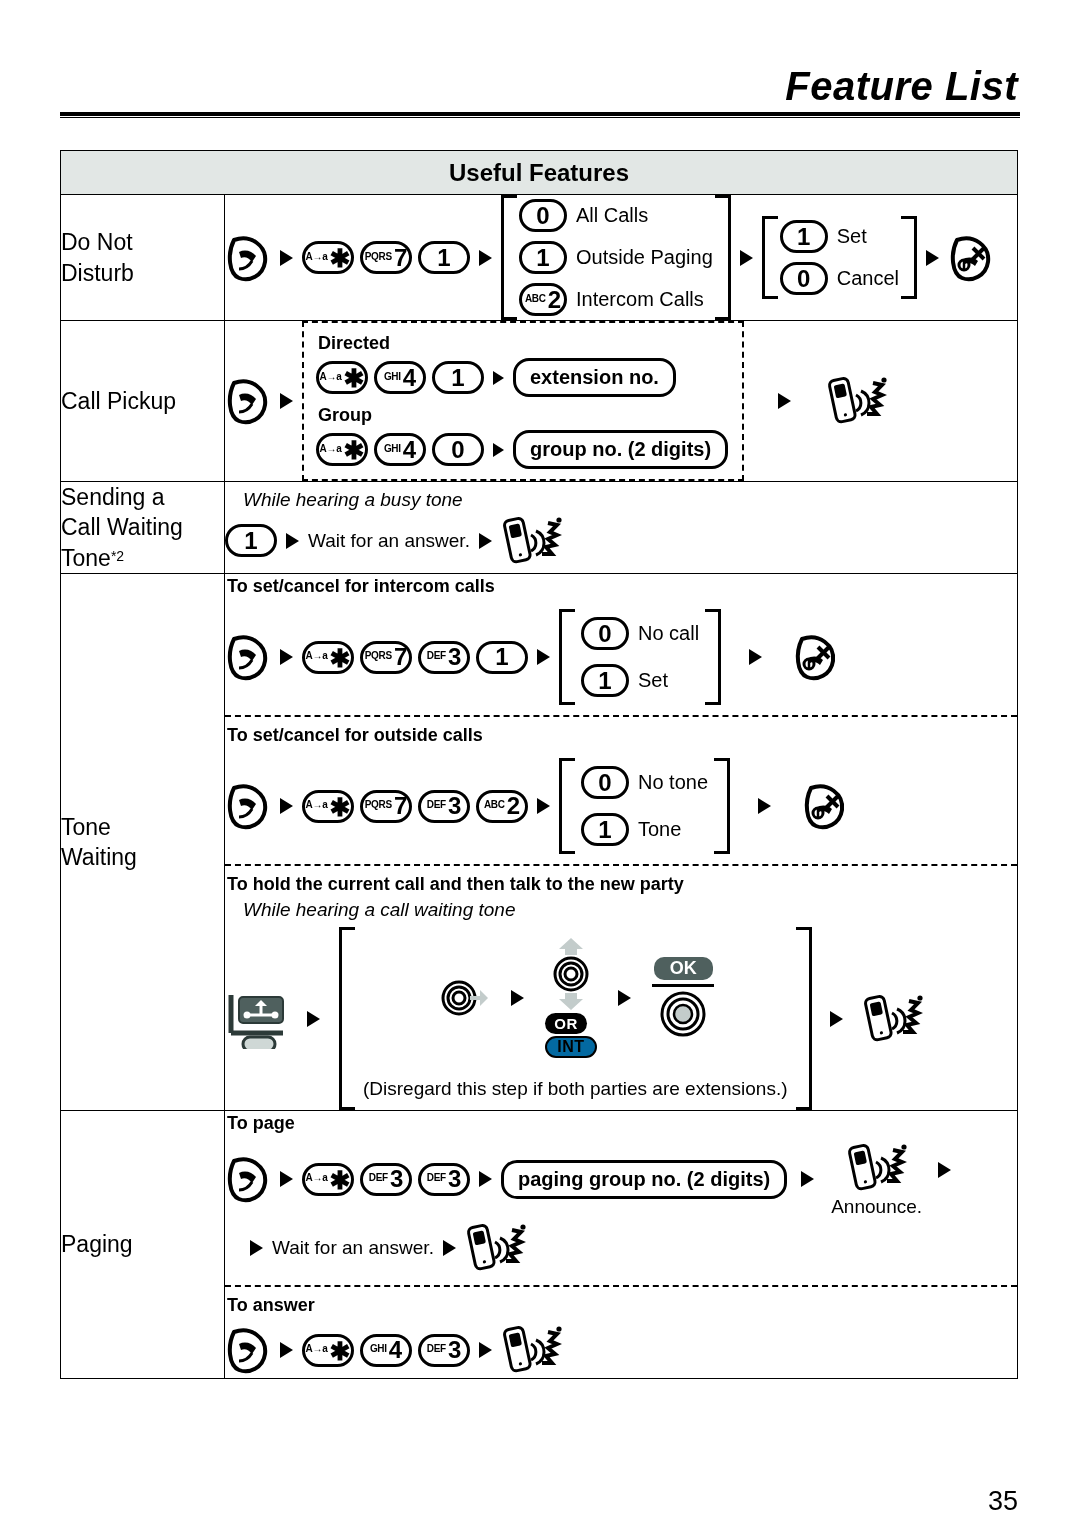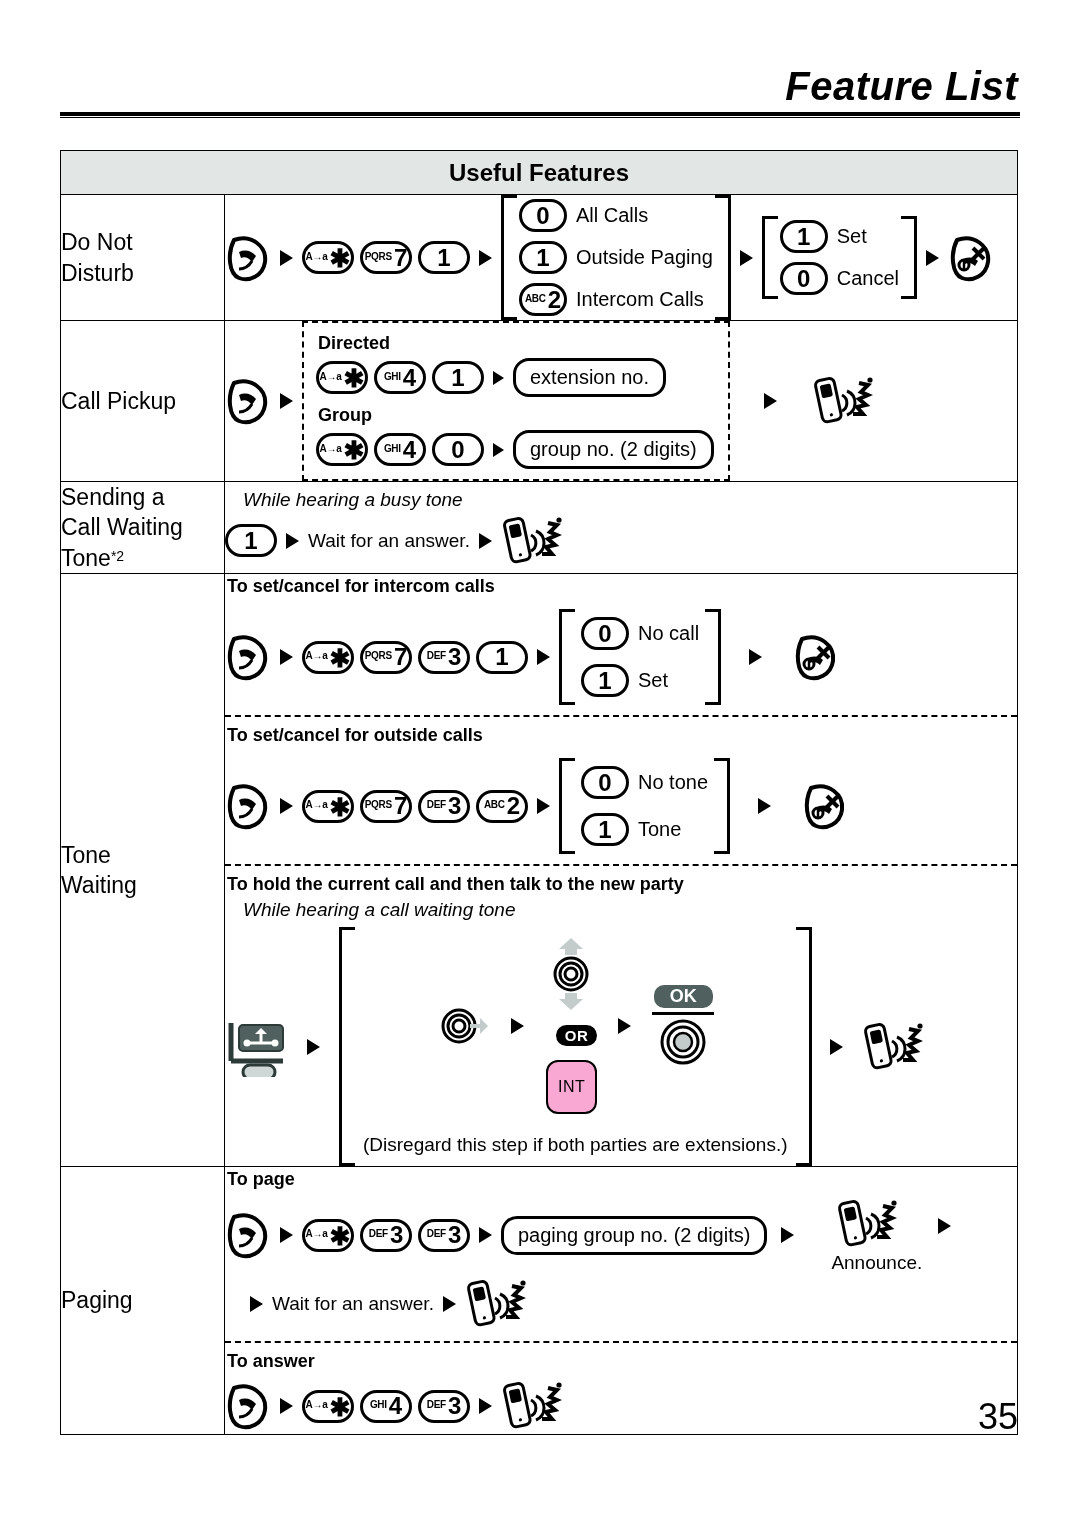--- a/index.html
+++ b/index.html
@@ -90,21 +90,21 @@
   .drop svg { display: block; }
 
   
   .talkicon { flex: 0 0 auto; width: 62px; height: 56px; }
   .talkicon svg { display: block; }
 
   
   .lbl {
     flex: 0 0 auto;
     border: 3px solid #000; border-radius: 16px; background: #fff;
-    padding: 5px 14px; font-size: 20px; font-weight: normal; white-space: nowrap;
+    padding: 5px 14px; font-size: 20px; font-weight: bold; white-space: nowrap;
   }
 
   
   .brk { position: relative; display: inline-flex; align-items: center; padding: 4px 18px; flex: 0 0 auto; }
   .brk::before, .brk::after {
     content: ""; position: absolute; top: 0; bottom: 0; width: 13px;
     border-top: 3px solid #000; border-bottom: 3px solid #000;
   }
   .brk::before { left: 0; border-left: 3px solid #000; }
   .brk::after  { right: 0; border-right: 3px solid #000; }
@@ -117,41 +117,41 @@
   
   .nav { flex: 0 0 auto; }
   .nav svg { display: block; }
   .orbadge {
     display: inline-flex; align-items: center; justify-content: center;
     background: #000; color: #fff; border-radius: 11px;
     font-size: 15px; font-weight: bold; padding: 2px 9px; letter-spacing: 0.5px;
   }
   .intkey {
     display: inline-flex; align-items: center; justify-content: center;
-    border: 2.5px solid #000; border-radius: 12px; background: #f9a8d4;
-    font-size: 16px; font-weight: normal; padding: 16px 10px; letter-spacing: 0.5px;
+    border: 2.5px solid #000; border-radius: 12px; background: #0369a1;
+    font-size: 16px; font-weight: bold; padding: 0 10px; letter-spacing: 0.5px;
   }
   .okbtn { display: flex; flex-direction: column; align-items: center; gap: 2px; flex: 0 0 auto; }
   .okcap {
     background: #4f605e; color: #fff; border-radius: 10px;
     font-size: 18px; font-weight: bold; padding: 1px 16px;
   }
   .okrule { width: 62px; border-top: 3px solid #000; margin: 2px 0 1px 0; }
 
   .holdbtn { flex: 0 0 auto; width: 66px; }
   .holdbtn svg { display: block; }
 
-  .vstack { display: flex; flex-direction: column; align-items: flex-end; gap: 14px; }
+  .vstack { display: flex; flex-direction: column; align-items: flex-start; gap: 2px; }
   .center-note { font-size: 19px; text-align: center; margin-top: 20px; white-space: nowrap; }
-  .announce { font-size: 19px; text-align: center; margin-left: 20px; }
+  .announce { font-size: 19px; text-align: center; }
 
   
   .pageno {
-    position: absolute; right: 62px; top: 1396px;
-    font-size: 36px;
+    position: absolute; right: 62px; top: 1486px;
+    font-size: 27px;
   }
 </style>
 </head>
 <body>
 
 <div class="page">
 
   <div class="doc-title">Feature List</div>
   <div class="title-rule"></div>
 

